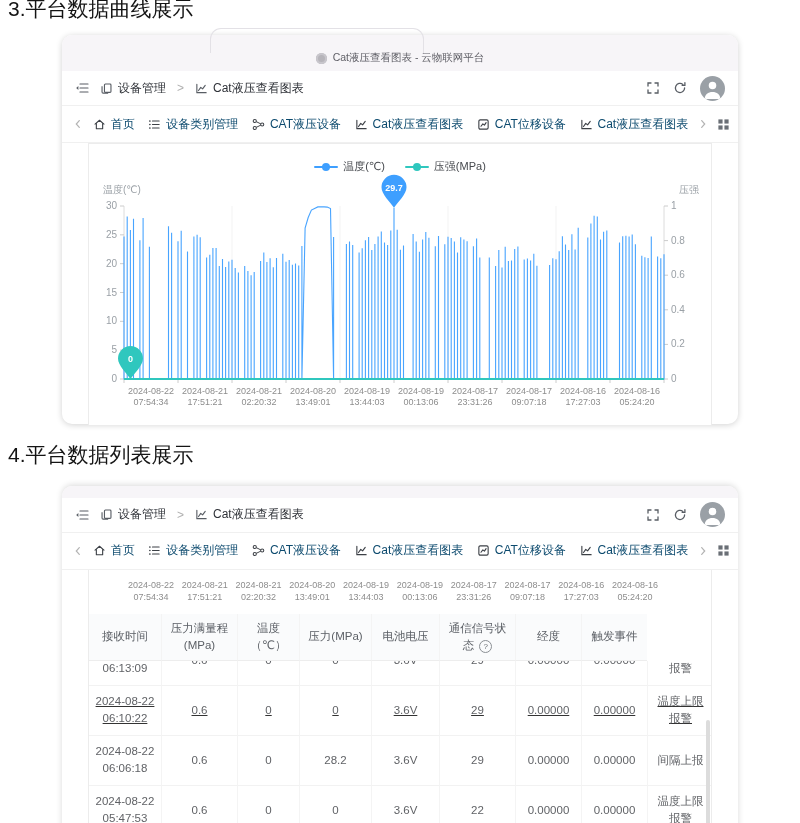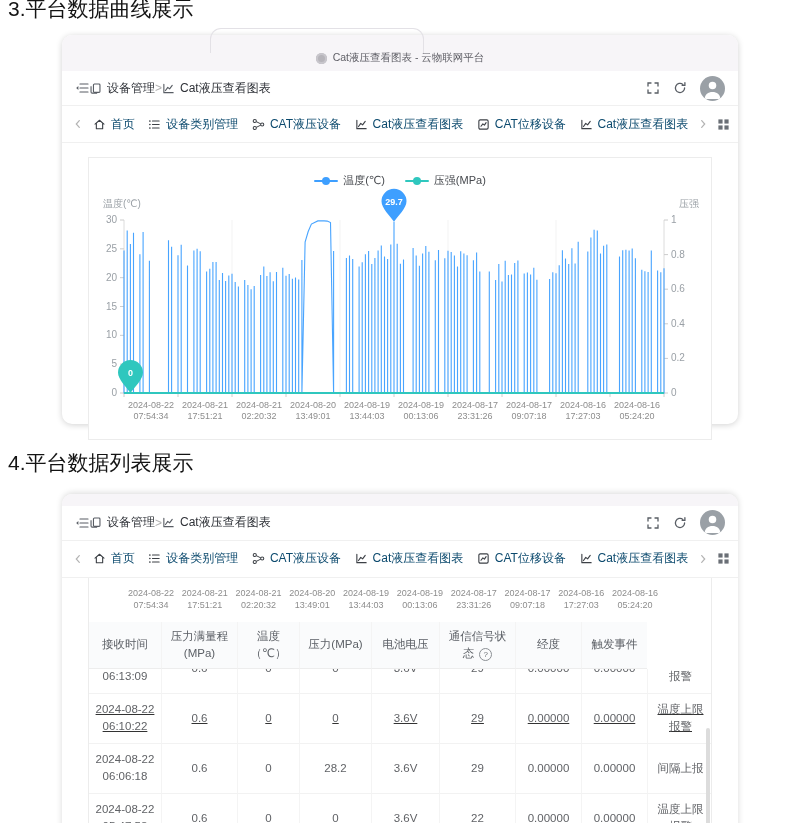--- a/index.html
+++ b/index.html
@@ -1,53 +1,53 @@
 <!DOCTYPE html>
 <html><head>
 <meta charset="utf-8">
 <style>
   html,body{margin:0;padding:0}
   body{width:800px;height:823px;overflow:hidden;background:#fff;
        font-family:"Liberation Sans","DejaVu Sans",sans-serif;color:#333}
   .h-sec{font-size:21px;font-weight:400;color:#141414;margin:0 0 0 8px;line-height:1.25}
   #h3{margin-top:-4px}
-  #h4{margin-top:26px}
+  #h4{margin-top:18px}
 
   .panel{width:676px;margin-left:62px;background:#fff;border-radius:10px;
          box-shadow:0 1px 6px rgba(0,0,0,.18);position:relative}
   #panel1{margin-top:13px;height:389px}
   #panel2{margin-top:17px;height:400px;border-radius:10px 10px 0 0;box-shadow:0 -1px 6px rgba(0,0,0,.15)}
 
   .chrome{background:#f7f5f8;border-radius:10px 10px 0 0;height:36px;position:relative}
   .wtab{position:absolute;left:148px;top:-7px;width:212px;height:24px;
         border:1px solid #e3e1e6;border-bottom:none;border-radius:11px 11px 0 0}
   .wtitle{position:absolute;left:0;right:0;bottom:6px;display:flex;justify-content:center;
           align-items:center;gap:6px;font-size:10.5px;color:#5f5f66}
   .favicon{width:11px;height:11px;border-radius:50%;background:#b6b4ba;box-shadow:inset 0 0 0 2px #c8c6cc}
   .chrome2{height:12px;background:#f7f5f8;border-radius:10px 10px 0 0}
 
-  .crumbbar{height:34px;display:flex;align-items:center;padding:0 13px;
+  .crumbbar{height:34px;display:flex;align-items:center;padding:0 13px;gap:11px;
             font-size:12px;color:#2f3238}
   .crumb{display:flex;align-items:center;gap:5px;cursor:pointer}
   .crumb-sep{color:#b0b0b0}
   .icn{display:inline-flex;color:#585d64}
   .icn svg{display:block}
   .crumb-right{margin-left:auto;display:flex;align-items:center;gap:13px;color:#585d64}
   .avatar{width:25px;height:25px;border-radius:50%;background:#9aa0a6;display:flex;
           align-items:flex-end;justify-content:center;overflow:hidden;cursor:pointer}
 
   .tabsbar{height:36px;display:flex;align-items:center;border-top:1px solid #f0f0f0;
            border-bottom:1px solid #f0f0f0;padding:0 8px;font-size:12px;color:#0c4a6e}
   .tabs-row{flex:1;display:flex;justify-content:space-around;align-items:center}
   .tab{display:flex;align-items:center;gap:5px;cursor:pointer;white-space:nowrap}
   .tab .icn{color:#3c4046}
   .chev{color:#b3b3b3;display:flex;align-items:center;cursor:pointer;padding:0 2px}
   .gridbtn{color:#6a6f76;margin-left:6px;cursor:pointer;display:flex}
 
-  .chart-card{margin:14px 26px;border:1px solid #ececec;height:281px;position:relative;background:#fff}
+  .chart-card{margin:0 26px;border:1px solid #ececec;height:281px;position:relative;background:#fff}
   .legend{display:flex;justify-content:center;gap:20px;padding-top:15px;font-size:11px;color:#46494e}
   .litem{display:flex;align-items:center;gap:5px;cursor:pointer}
   .lmark{position:relative;width:24px;height:8px}
   .lline{position:absolute;top:3px;left:0;right:0;height:2px;border-radius:1px}
   .ldot{position:absolute;left:8px;top:0;width:8px;height:8px;border-radius:50%}
   #chart-holder{position:absolute;left:0;top:36px;width:624px;height:245px}
   #chart-holder svg{overflow:visible;display:block}
 
   .content-card{margin:0 26px;border-left:1px solid #ececec;border-right:1px solid #ececec;
                 position:relative;background:#fff;height:340px}

